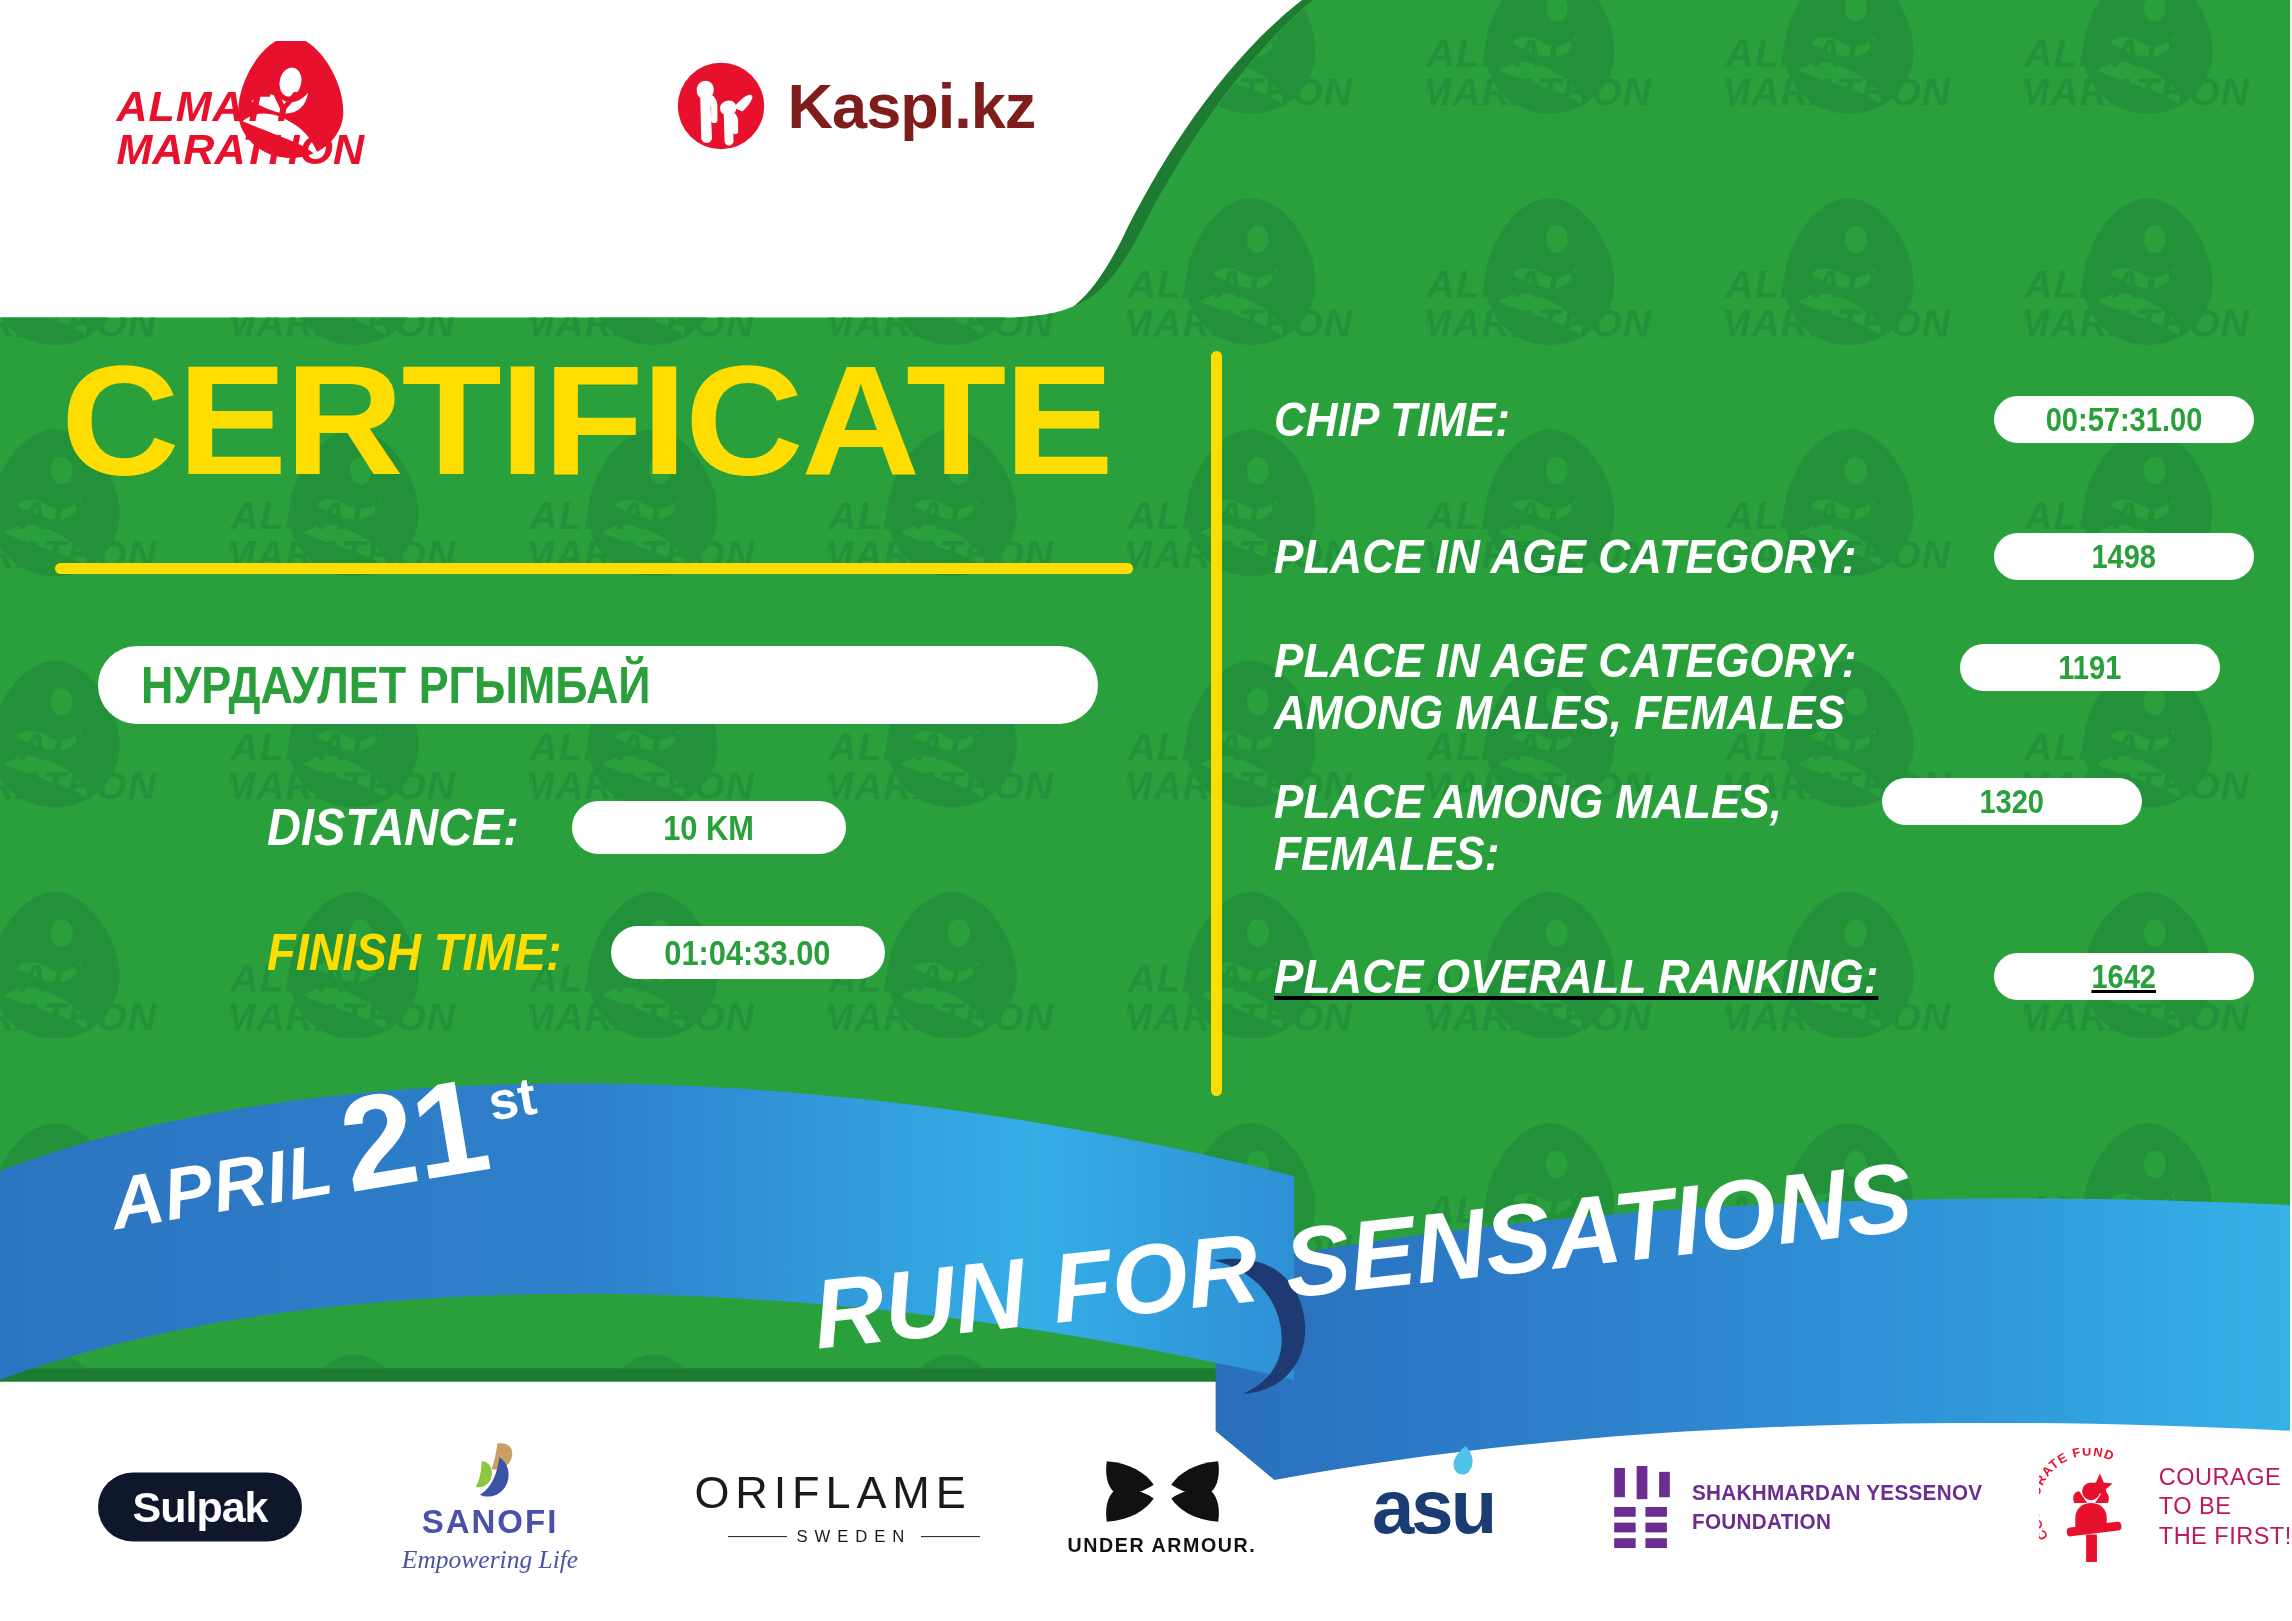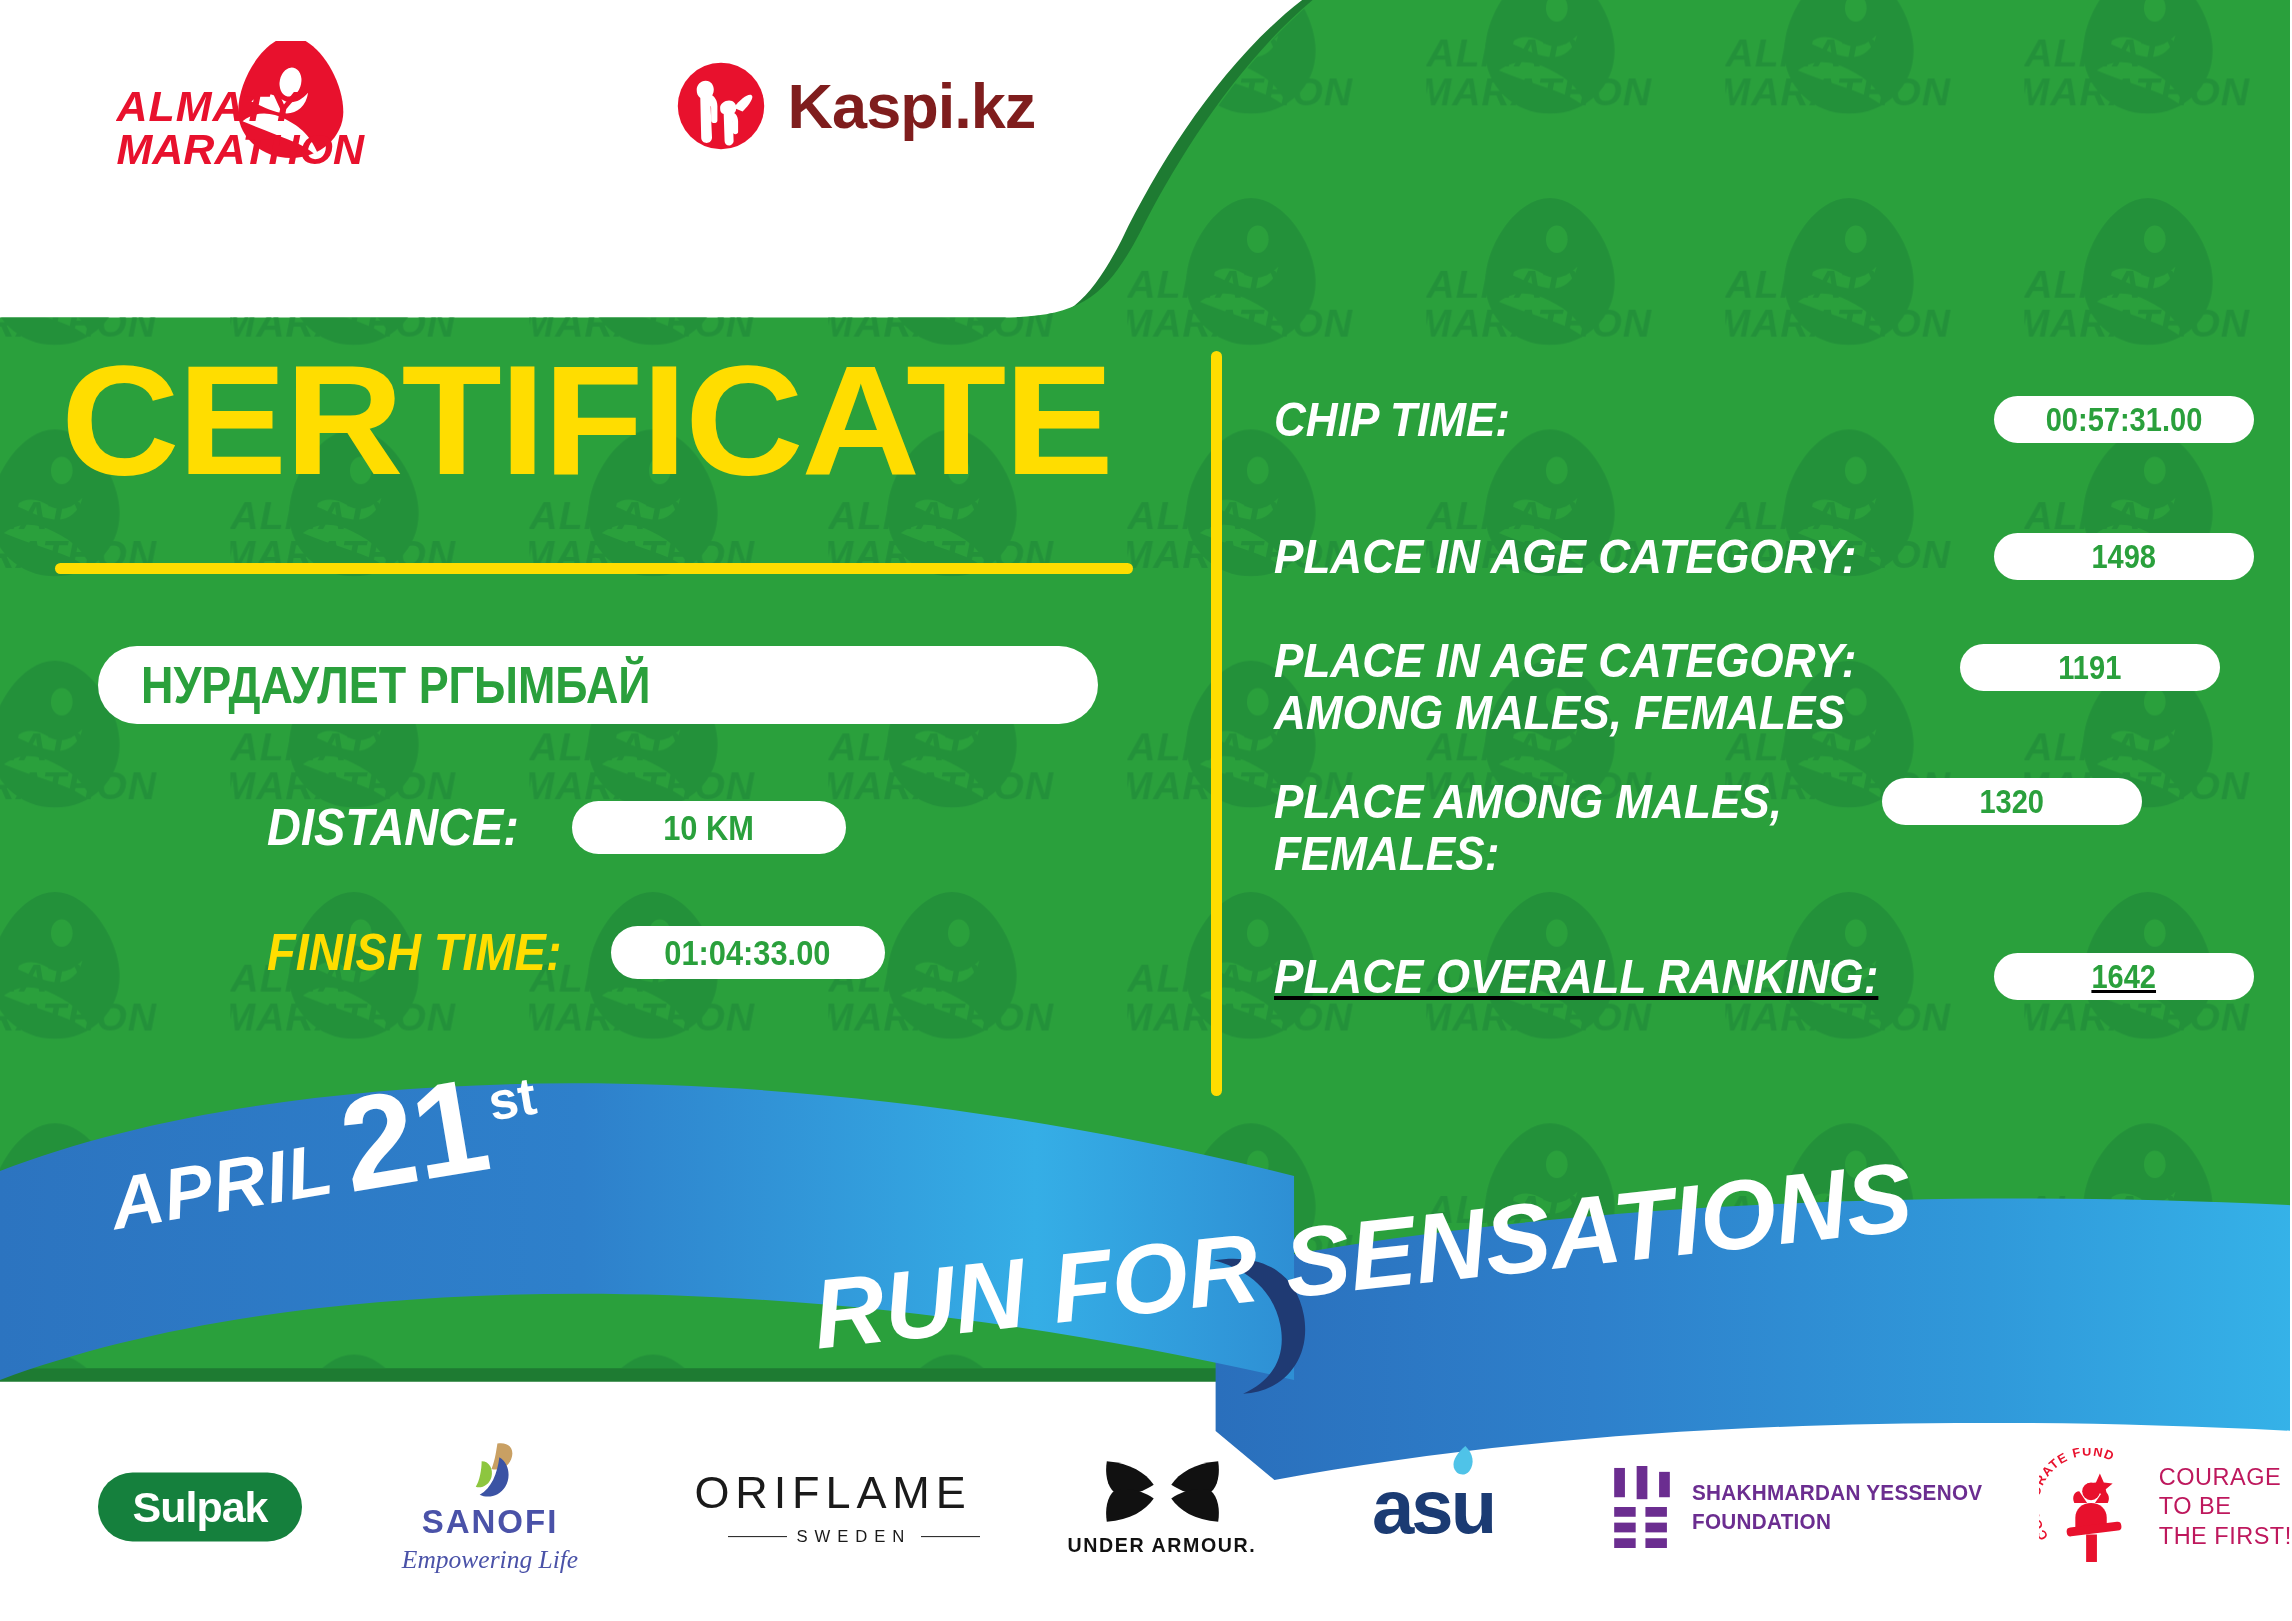--- a/index.html
+++ b/index.html
@@ -207,21 +207,21 @@
 
   
   .sponsors {
     position:absolute; left:0; top:1419px;
     width:2293px; height:176px;
     display:flex; align-items:center;
   }
   .sp { position:absolute; top:50%; transform:translateY(-50%); }
 
   .sulpak-pill {
-    background:#15803d; border-radius:47px;
+    background:#0f172a; border-radius:47px;
     width:204px; height:69px;
     display:flex; align-items:center; justify-content:center;
   }
   .sulpak-word {
     font-family:"Liberation Sans", sans-serif;
     font-weight:bold; font-size:43px; color:#fff;
     letter-spacing:-1px;
   }
 
   .sanofi { text-align:center; width:216px; }

